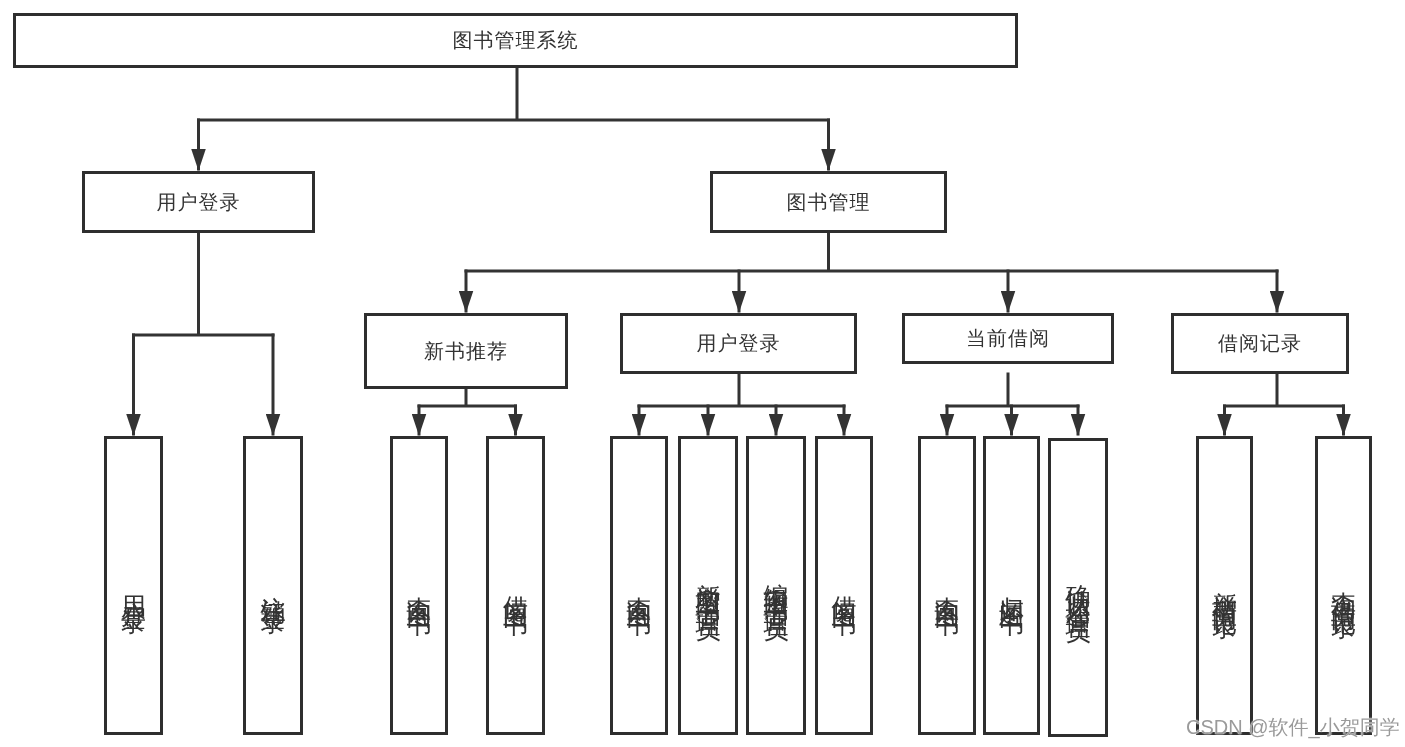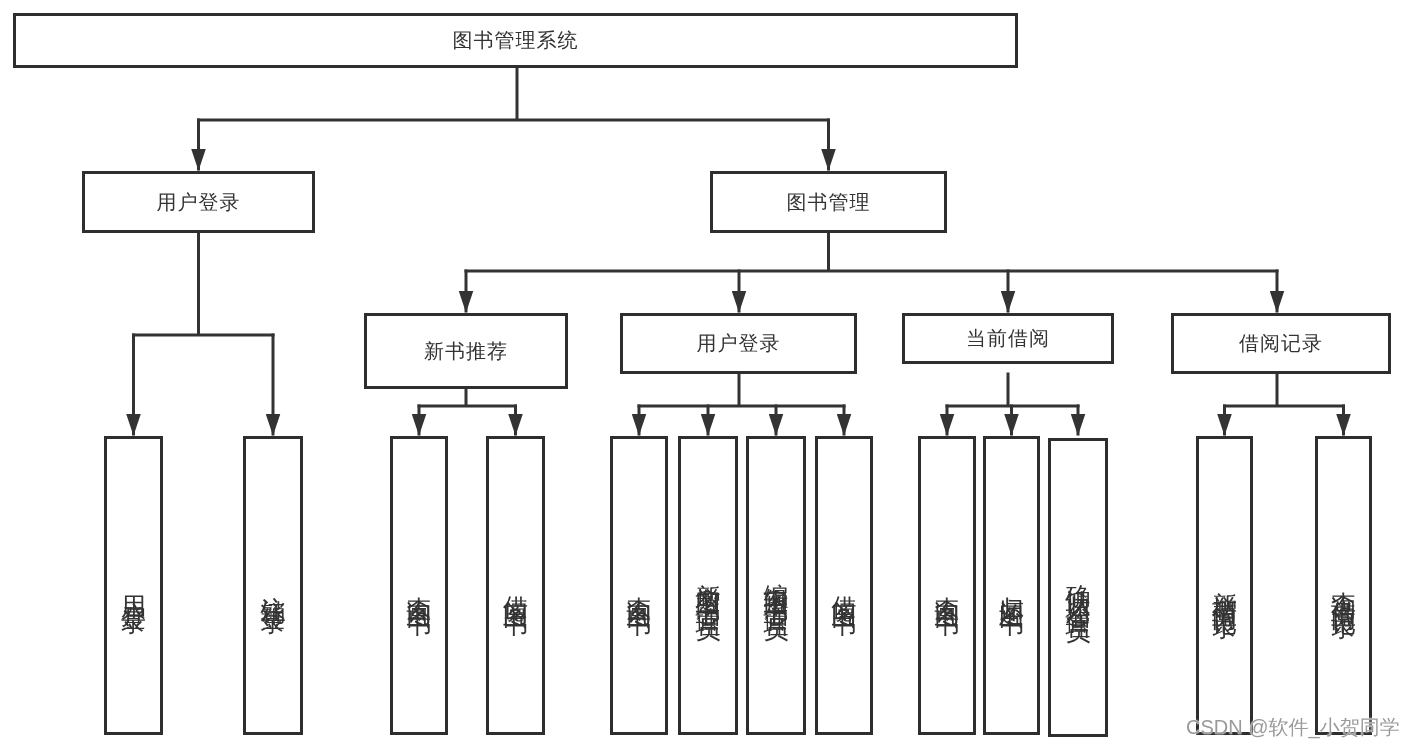--- a/index.html
+++ b/index.html
@@ -117,21 +117,21 @@
 
   <div class="node hbox" style="left:364px;top:313px;width:204px;height:76px">
     <span>新书推荐</span>
   </div>
   <div class="node hbox" style="left:620px;top:313px;width:237px;height:61px">
     <span>用户登录</span>
   </div>
   <div class="node hbox" style="left:902px;top:313px;width:212px;height:51px">
     <span>当前借阅</span>
   </div>
-  <div class="node hbox" style="left:1171px;top:313px;width:220px;height:61px">
+  <div class="node hbox" style="left:1171px;top:313px;width:178px;height:61px">
     <span>借阅记录</span>
   </div>
 
   <div class="node vbox" style="left:104px;top:436px;width:59px;height:299px">
     <span>用户登录</span>
   </div>
   <div class="node vbox" style="left:243px;top:436px;width:60px;height:299px">
     <span>注销登录</span>
   </div>
 

